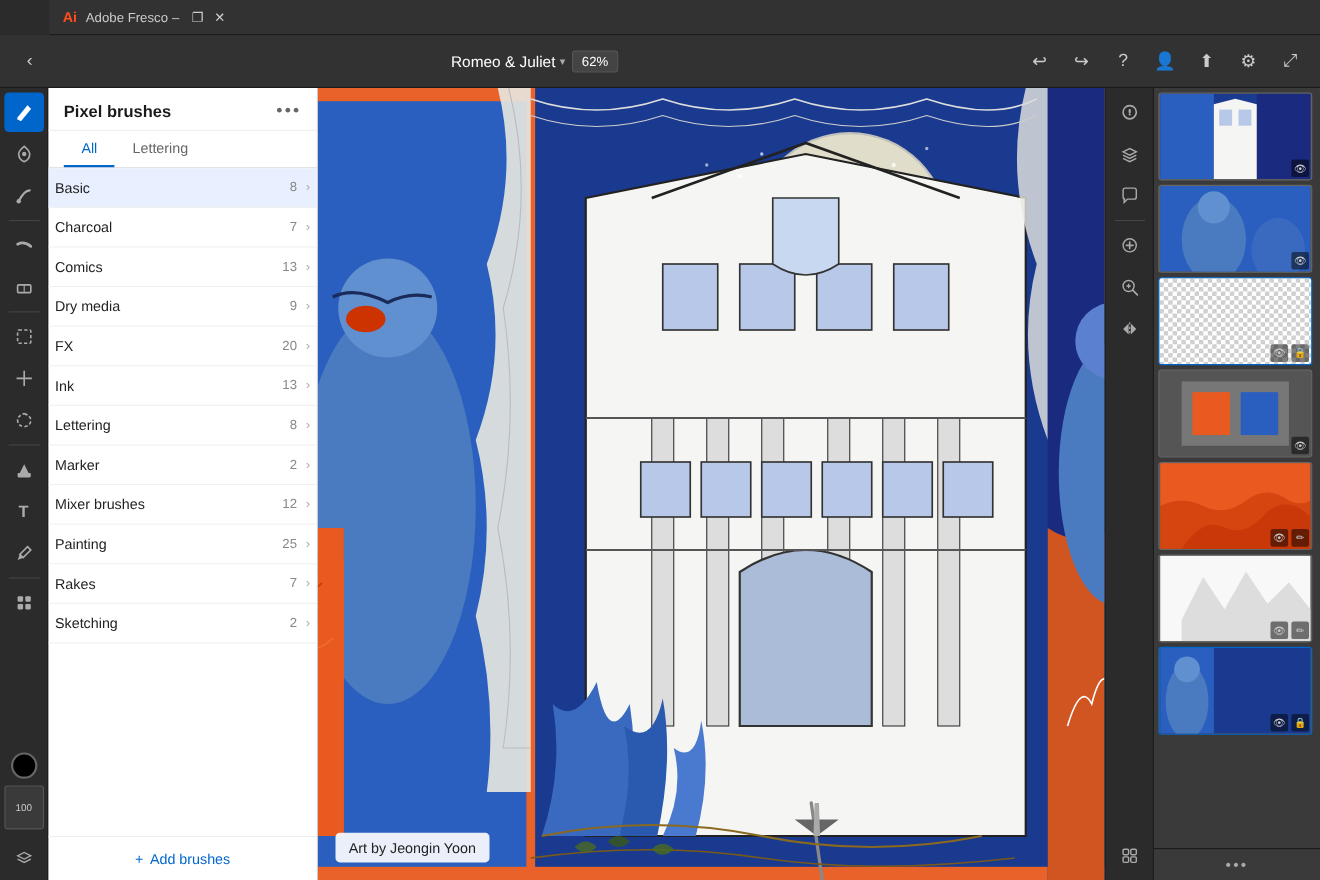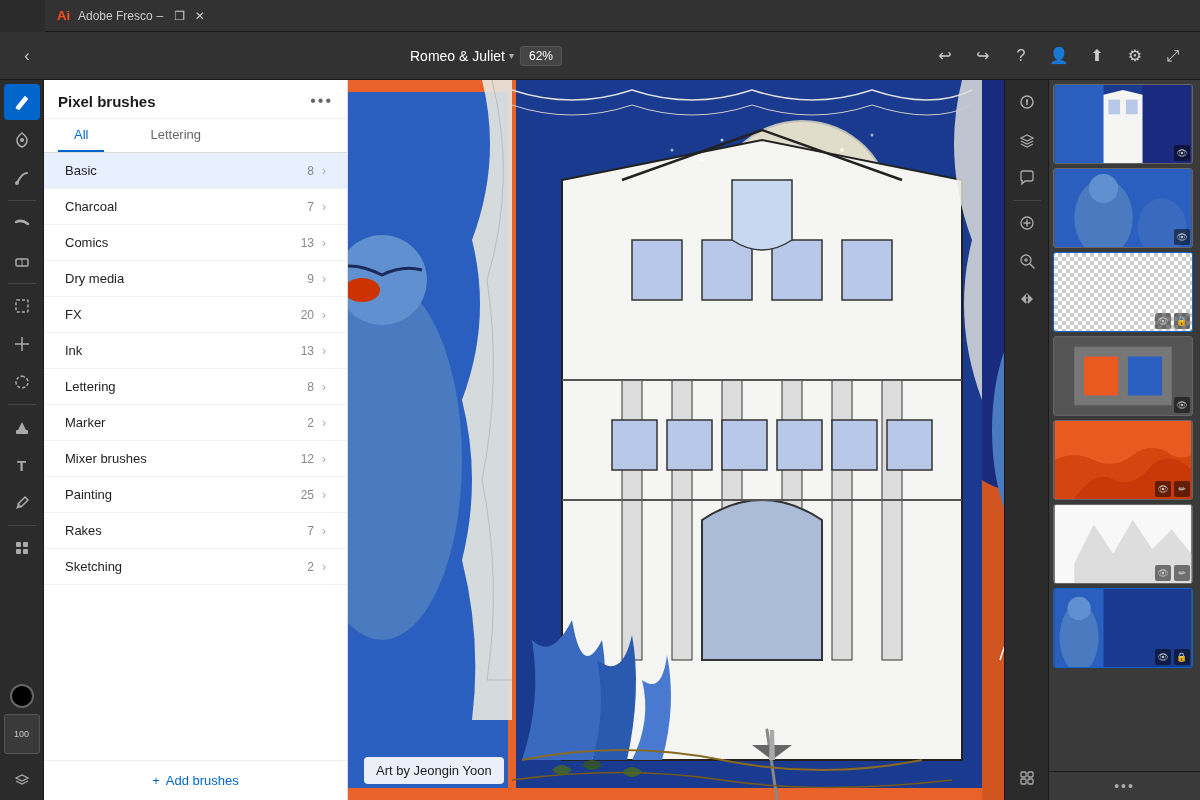--- a/index.html
+++ b/index.html
@@ -119,21 +119,21 @@
       border: 1px solid #555;
       border-radius: 3px;
       color: #ccc;
       font-size: 9px;
       display: flex; align-items: center; justify-content: center;
       cursor: pointer;
     }
 
     
     .brush-panel {
-      width: 304px;
+      width: 245px;
       background: #fff;
       display: flex;
       flex-direction: column;
       border-right: 1px solid #ddd;
     }
     .brush-panel-header {
       display: flex;
       align-items: center;
       justify-content: space-between;
       padding: 12px 14px 8px;
@@ -199,21 +199,20 @@
       font-size: 16px;
       color: #ccc;
       cursor: pointer;
     }
 
     
     .brush-tabs {
       display: flex;
       border-bottom: 1px solid #ddd;
       padding: 0 14px;
-      gap: 30px;
     }
     .brush-tab {
       padding: 8px 16px;
       font-size: 13px;
       color: #666;
       cursor: pointer;
       border-bottom: 2px solid transparent;
       background: none;
       border-top: none;
       border-left: none;
@@ -227,23 +226,23 @@
 
     
     .brush-list {
       flex: 1;
       overflow-y: auto;
     }
     .brush-list::-webkit-scrollbar { width: 4px; }
     .brush-list::-webkit-scrollbar-thumb { background: #ccc; border-radius: 2px; }
     .brush-category {
       display: flex;
-      align-items: flex-end;
+      align-items: flex-start;
       justify-content: space-between;
-      padding: 10px 21px;
+      padding: 10px 6px;
       cursor: pointer;
       border-bottom: 1px solid #f0f0f0;
       transition: background 0.1s;
     }
     .brush-category.active { background: #e8f0ff; }
     .brush-cat-name {
       font-size: 13px;
       color: #222;
     }
     .brush-cat-right {

